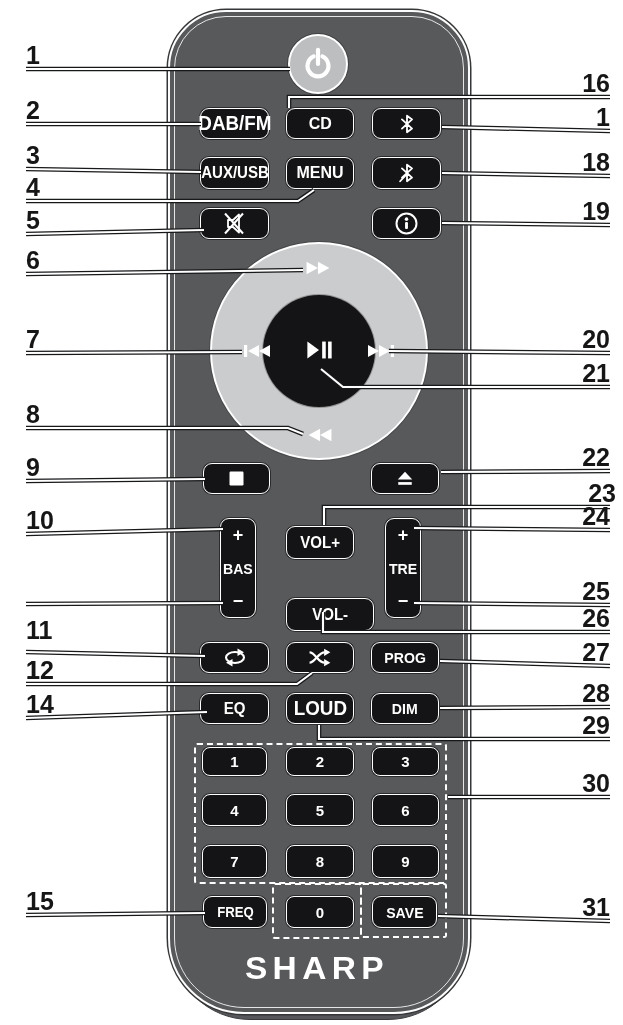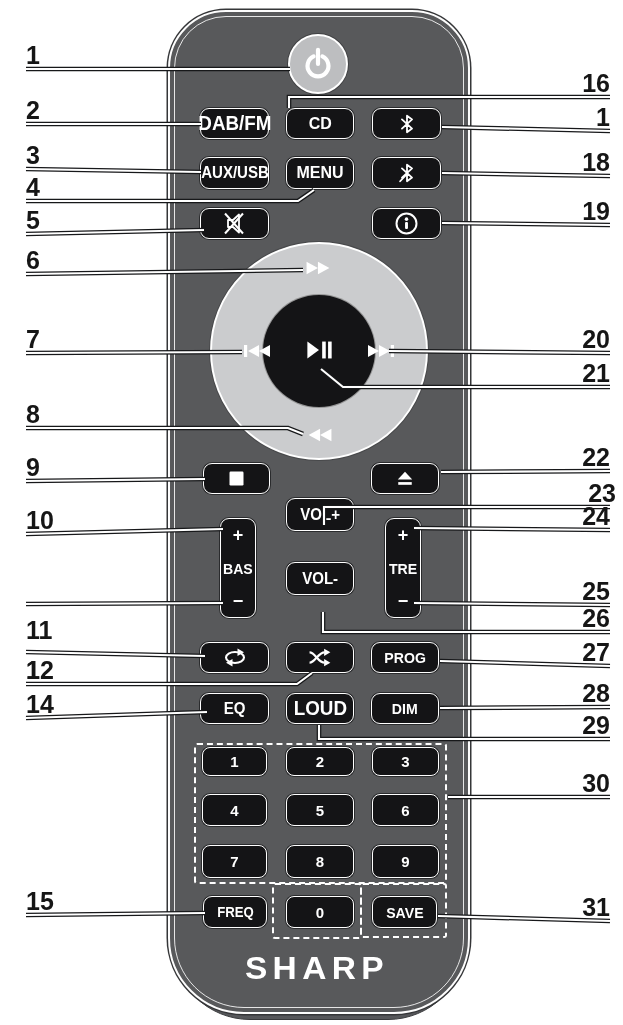--- a/index.html
+++ b/index.html
@@ -135,24 +135,24 @@
       <polygon points="10,1 2,9.5 18,9.5" fill="#fff"></polygon>
       <rect x="2.5" y="12.5" width="15" height="3" fill="#fff"></rect>
     </svg>
   </div>
 
   <div class="btn vbtn" style="left:220px;top:518px;width:36px;height:100px;font-size:15px;">
     <span style="font-size:18px;">+</span>
     <span class="lb">BAS</span>
     <span style="font-size:18px;">−</span>
   </div>
-  <div class="btn" style="left:286px;top:498px;width:68px;height:33px;font-size:16px;">
+  <div class="btn" style="left:286px;top:526px;width:68px;height:33px;font-size:16px;">
     <span class="lb">VOL+</span>
   </div>
-  <div class="btn" style="left:286px;top:562px;width:68px;height:33px;font-size:16px;">
+  <div class="btn" style="left:286px;top:598px;width:88px;height:33px;font-size:16px;">
     <span class="lb">VOL-</span>
   </div>
   <div class="btn vbtn" style="left:385px;top:518px;width:36px;height:100px;font-size:15px;">
     <span style="font-size:18px;">+</span>
     <span class="lb">TRE</span>
     <span style="font-size:18px;">−</span>
   </div>
 
   <div class="btn" style="left:200px;top:642px;width:69px;height:31px;">
     <svg class="ic" width="28" height="19" viewBox="0 0 28 19">

